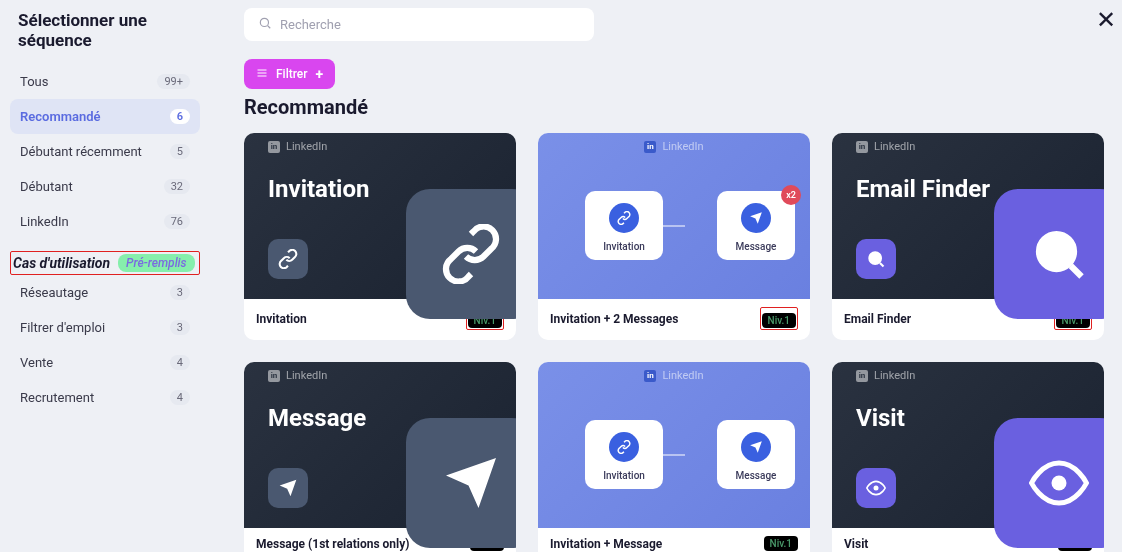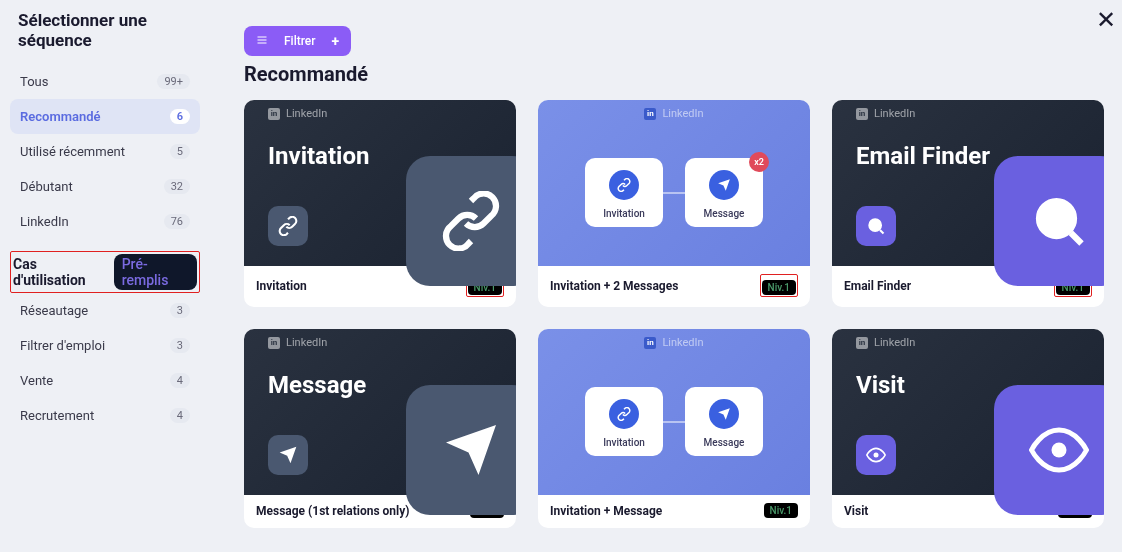--- a/index.html
+++ b/index.html
@@ -8,31 +8,31 @@
     .sidebar { width: 210px; padding: 10px 10px; float: left; }
     .sidebar-title { font-size: 17px; font-weight: 700; color: #1a1a2e; padding: 0 8px 14px; }
     
     .filter-list { list-style: none; }
     .filter-item { display: flex; justify-content: space-between; align-items: center; padding: 10px 10px; border-radius: 8px; font-size: 13px; color: #3a3a4a; cursor: pointer; }
     .filter-item.active { background: #dfe4f5; color: #5a6be0; font-weight: 600; }
     .filter-item.active .badge { background: #fff; color: #5a6be0; }
     .badge { background: #e6e9f0; color: #6a6a7a; border-radius: 10px; padding: 1px 7px; font-size: 11px; min-width: 20px; text-align: left; }
     
     .section-header { display: flex; align-items: center; gap: 8px; padding: 10px 8px 6px; margin-top: 12px; font-size: 14px; font-weight: 700; color: #1a1a2e; }
-    .prefill-tag { background: #0f172a; color: #7a6ae0; padding: 2px 8px; font-size: 14px; border-radius: 8px; font-weight: 500; }
-    .hilite-box { border: 1px solid #e02020; border-radius: 2px; padding: 2px; }
+    .prefill-tag { background: #86efac; color: #7a6ae0; padding: 2px 8px; font-size: 12px; border-radius: 8px; font-weight: 500; }
+    .hilite-box { border: 1px solid #e02020; border-radius: 2px; padding: 2px; font-style: italic; }
     
     .main { margin-left: 220px; padding: 8px 20px 0 24px; }
     
     .search-row { display: flex; align-items: center; gap: 12px; }
     .search-box { background: #fff; border-radius: 8px; padding: 8px 14px; display: flex; align-items: center; gap: 8px; width: 350px; color: #a0a0b0; font-size: 13px; }
     .search-icon svg { width: 14px; height: 14px; stroke: #a0a0b0; }
     .close-top { position: absolute; top: 6px; right: 6px; font-size: 24px; color: #1a1a2e; cursor: pointer; }
     
-    .filter-btn { margin-top: 18px; background: #8b5cf6; color: #fff; border: none; border-radius: 8px; padding: 7px 12px; font-size: 12px; display: inline-flex; align-items: center; gap: 16px; cursor: pointer; font-weight: 500; }
+    .filter-btn { margin-top: 18px; background: #d946ef; color: #fff; border: none; border-radius: 8px; padding: 7px 12px; font-size: 12px; display: inline-flex; align-items: center; gap: 8px; cursor: pointer; font-weight: 500; }
     .filter-btn .plus { font-size: 14px; font-weight: 700; }
     .filter-btn svg { width: 12px; height: 12px; fill: #fff; }
     
     .section-title { font-size: 20px; font-weight: 700; color: #1a1a2e; margin: 6px 0 14px; }
     
     .card-grid { display: grid; grid-template-columns: repeat(3, 272px); gap: 22px; }
     .card { background: #fff; border-radius: 10px; overflow: hidden; cursor: pointer; }
     .card-visual { height: 166px; position: relative; }
     .card-footer { display: flex; justify-content: space-between; align-items: center; padding: 8px 12px 10px; }
     .card-title { font-size: 12px; font-weight: 700; color: #1a1a2e; }
@@ -52,21 +52,21 @@
     .small-icon.bluegray { background: #4a5870; }
     .small-icon.purple { background: #6a60e0; }
     .small-icon svg { width: 20px; height: 20px; fill: #fff; }
     
     .big-icon { position: absolute; right: -20px; bottom: -20px; width: 130px; height: 130px; border-radius: 24px; display: flex; align-items: center; justify-content: center; }
     .big-icon.bluegray { background: #4a5870; }
     .big-icon.purple { background: #6a60e0; }
     .big-icon svg { width: 60px; height: 60px; fill: #fff; }
     
     .step-row { position: absolute; top: 58px; left: 0; right: 0; display: flex; align-items: center; justify-content: center; gap: 0; }
-    .step-card { background: #fff; border-radius: 10px; padding: 12px 10px 8px; width: 78px; display: flex; flex-direction: column; align-items: center; gap: 8px; position: relative; }
+    .step-card { background: #fff; border-radius: 10px; padding: 12px 10px 8px; width: 78px; display: flex; flex-direction: column; align-items: center; gap: 8px; position: relative; margin-left: 32px; }
     .step-icon { width: 30px; height: 30px; background: #3a60e0; border-radius: 50%; display: flex; align-items: center; justify-content: center; }
     .step-icon svg { width: 14px; height: 14px; fill: #fff; }
     .step-label { font-size: 10px; color: #3a3a5a; font-weight: 500; }
     .step-line { width: 22px; height: 2px; background: rgba(255,255,255,0.5); }
     .step-badge { position: absolute; top: -6px; right: -6px; background: #e04a5a; color: #fff; width: 20px; height: 20px; border-radius: 50%; font-size: 9px; display: flex; align-items: center; justify-content: center; font-weight: 600; }
   </style>
 </head>
 <body>
 
 <div class="close-top">✕</div>
@@ -76,21 +76,21 @@
   <ul class="filter-list">
     <li class="filter-item">
       <span>Tous</span>
       <span class="badge">99+</span>
     </li>
     <li class="filter-item active">
       <span>Recommandé</span>
       <span class="badge">6</span>
     </li>
     <li class="filter-item">
-      <span>Utilisé récemment</span>
+      <span>Débutant récemment</span>
       <span class="badge">5</span>
     </li>
     <li class="filter-item">
       <span>Débutant</span>
       <span class="badge">32</span>
     </li>
     <li class="filter-item">
       <span>LinkedIn</span>
       <span class="badge">76</span>
     </li>
@@ -115,20 +115,31 @@
       <span class="badge">4</span>
     </li>
     <li class="filter-item">
       <span>Recrutement</span>
       <span class="badge">4</span>
     </li>
   </ul>
 </aside>
 
 <main class="main">
+  <div class="search-row">
+    <div class="search-box">
+      <span class="search-icon">
+        <svg viewBox="0 0 24 24" fill="none" stroke="currentColor" stroke-width="2">
+            <circle cx="11" cy="11" r="7"></circle>
+            <path d="m21 21-4.3-4.3"></path>
+          </svg>
+      </span>
+      <span>Recherche</span>
+    </div>
+  </div>
 
   <button class="filter-btn">
     <span>
       <svg viewBox="0 0 24 24">
           <path d="M3 6h18M3 12h18M3 18h18" stroke="#fff" stroke-width="2"></path>
         </svg>
     </span>
     <span>Filtrer</span>
     <span class="plus">+</span>
   </button>

